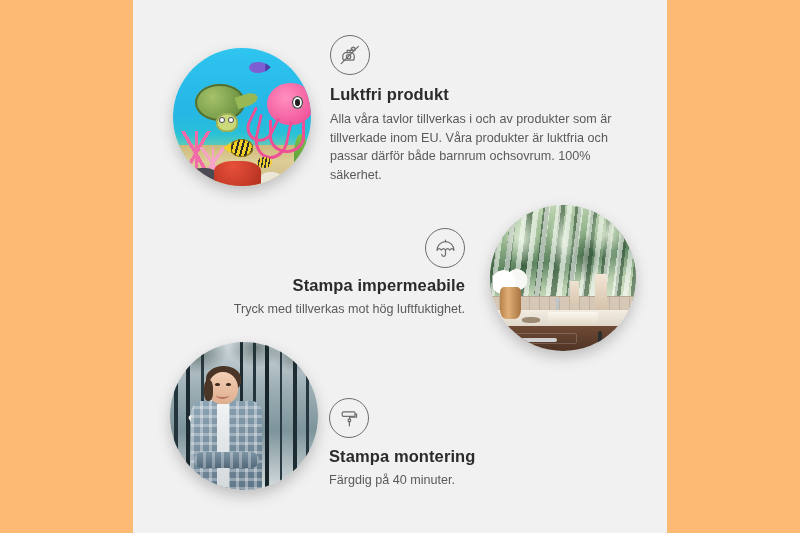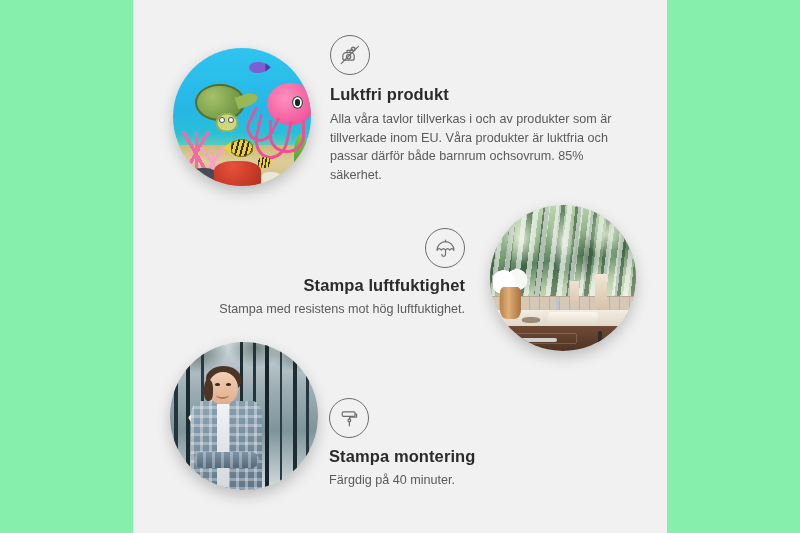--- a/index.html
+++ b/index.html
@@ -11,21 +11,21 @@
     width: 800px;
     height: 533px;
     overflow: hidden;
     font-family: "Liberation Sans", sans-serif;
   }
 
   #page {
     position: relative;
     width: 800px;
     height: 533px;
-    background: #86efac;
+    background: #fdba74;
   }
 
   
   #canvas {
     position: absolute;
     left: 133px;
     top: 0;
     width: 534px;
     height: 533px;
     background: #f1f1f1;
@@ -436,34 +436,34 @@
           <path d="M9.2 10.6h4.6c1.9 0 3.4 1.6 3.4 3.5v2.1c0 1.1-.9 2-2 2H7.8c-1.1 0-2-.9-2-2v-2.1c0-1.9 1.5-3.5 3.4-3.5z"></path>
           <path d="M10.1 10.6V8.3h2.9v2.3"></path>
           <path d="M13 8.3h1.8"></path>
           <path d="M16.2 5.2a1.9 1.9 0 1 1 0 3.8 1.9 1.9 0 0 1 0-3.8z"></path>
           <path d="M14.8 8.3c0-.6.5-1.1 1.1-1.1"></path>
           <circle cx="11.6" cy="14.7" r="2.1"></circle>
           <line x1="4.2" y1="21.6" x2="21.4" y2="4.4"></line>
         </svg>
       </div>
       <div class="feat-title">Luktfri produkt</div>
-      <div class="feat-desc">Alla våra tavlor tillverkas i och av produkter som är tillverkade inom EU. Våra produkter är luktfria och passar därför både barnrum ochsovrum. 85% säkerhet.</div>
+      <div class="feat-desc">Alla våra tavlor tillverkas i och av produkter som är tillverkade inom EU. Våra produkter är luktfria och passar därför både barnrum ochsovrum. 100% säkerhet.</div>
     </div>
 
     <div class="feature" id="feature-waterproof">
       <div class="feat-icon">
         <svg width="25" height="25" viewBox="0 0 26 26" fill="none" stroke="#6d6d6d" stroke-width="1.25" stroke-linecap="round" stroke-linejoin="round">
           <path d="M4.3 14.6c0-4.8 3.9-8.7 8.7-8.7s8.7 3.9 8.7 8.7"></path>
           <path d="M4.3 14.6c1.5-1.9 2.9-1.9 4.4 0 1.4-1.9 2.9-1.9 4.3 0 1.5-1.9 2.9-1.9 4.4 0 1.4-1.9 2.9-1.9 4.3 0"></path>
           <line x1="13" y1="5.9" x2="13" y2="4.2"></line>
           <path d="M13 14.6v4.6a1.9 1.9 0 0 1-3.8 0"></path>
         </svg>
       </div>
-      <div class="feat-title">Stampa luftfuktighet</div>
-      <div class="feat-desc">Stampa med resistens mot hög luftfuktighet.</div>
+      <div class="feat-title">Stampa impermeabile</div>
+      <div class="feat-desc">Tryck med tillverkas mot hög luftfuktighet.</div>
     </div>
 
     <div class="feature" id="feature-mounting">
       <div class="feat-icon">
         <svg width="25" height="25" viewBox="0 0 26 26" fill="none" stroke="#6d6d6d" stroke-width="1.25" stroke-linecap="round" stroke-linejoin="round">
           <rect x="5.4" y="6.1" width="13.4" height="4.6" rx="1.4"></rect>
           <path d="M18.8 8.4h1.6v3.1h-7.3v2.1"></path>
           <rect x="11.6" y="13.6" width="2.5" height="2.6" rx="0.7"></rect>
           <line x1="12.9" y1="16.2" x2="12.9" y2="20.6"></line>
         </svg>

